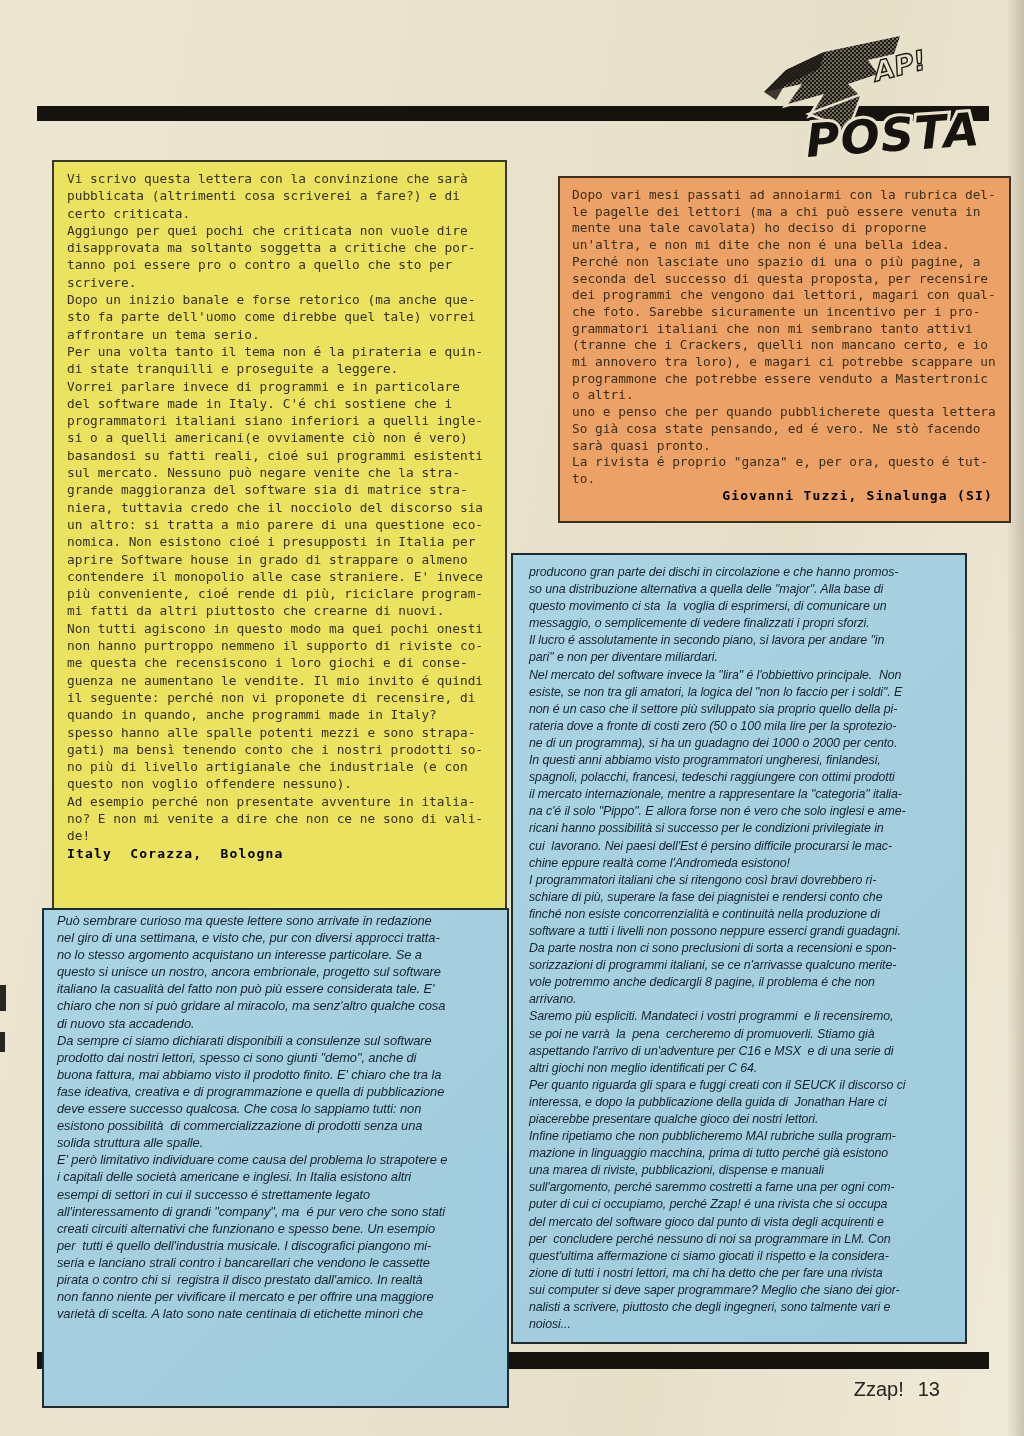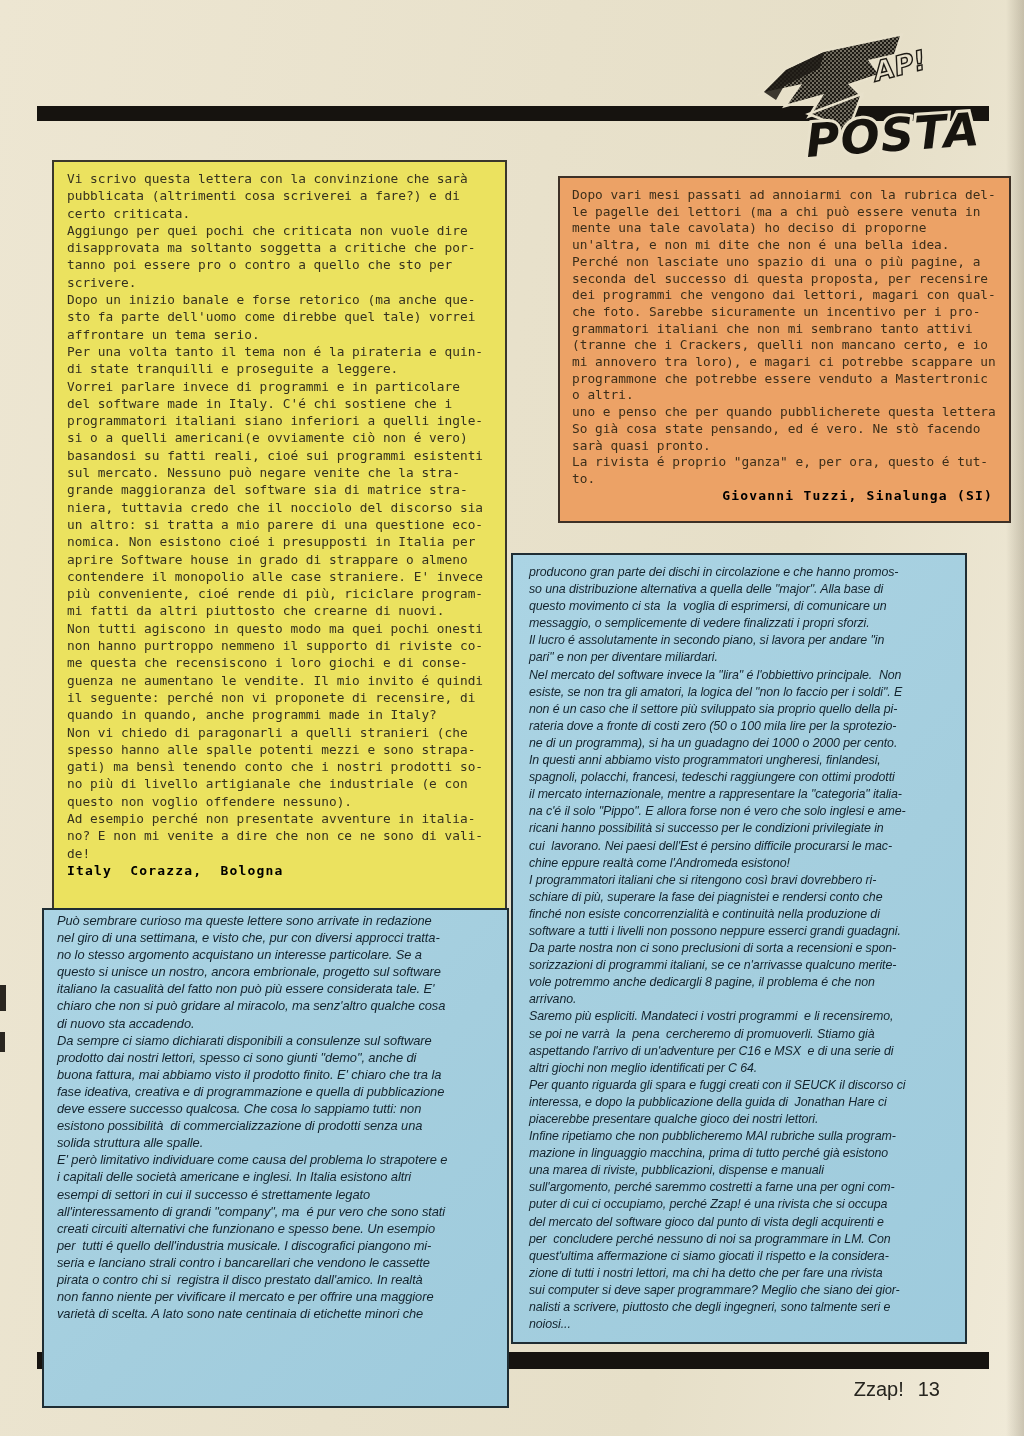--- a/index.html
+++ b/index.html
@@ -90,21 +90,20 @@
         <div class="line">aprire Software house in grado di strappare o almeno</div>
         <div class="line">contendere il monopolio alle case straniere. E' invece</div>
         <div class="line">più conveniente, cioé rende di più, riciclare program-</div>
         <div class="line">mi fatti da altri piuttosto che crearne di nuovi.</div>
         <div class="line">Non tutti agiscono in questo modo ma quei pochi onesti</div>
         <div class="line">non hanno purtroppo nemmeno il supporto di riviste co-</div>
         <div class="line">me questa che recensiscono i loro giochi e di conse-</div>
         <div class="line">guenza ne aumentano le vendite. Il mio invito é quindi</div>
         <div class="line">il seguente: perché non vi proponete di recensire, di</div>
         <div class="line">quando in quando, anche programmi made in Italy?</div>
-        <div class="line">Non vi chiedo di paragonarli a quelli stranieri (che</div>
         <div class="line">spesso hanno alle spalle potenti mezzi e sono strapa-</div>
         <div class="line">gati) ma bensì tenendo conto che i nostri prodotti so-</div>
         <div class="line">no più di livello artigianale che industriale (e con</div>
         <div class="line">questo non voglio offendere nessuno).</div>
         <div class="line">Ad esempio perché non presentate avventure in italia-</div>
         <div class="line">no? E non mi venite a dire che non ce ne sono di vali-</div>
         <div class="line">de!</div>
       </div>
     <div class="sig">Italy  Corazza,  Bologna</div>
   </section>
@@ -200,21 +199,21 @@
         <div class="line">Infine ripetiamo che non pubblicheremo MAI rubriche sulla program-</div>
         <div class="line">mazione in linguaggio macchina, prima di tutto perché già esistono</div>
         <div class="line">una marea di riviste, pubblicazioni, dispense e manuali</div>
         <div class="line">sull'argomento, perché saremmo costretti a farne una per ogni com-</div>
         <div class="line">puter di cui ci occupiamo, perché Zzap! é una rivista che si occupa</div>
         <div class="line">del mercato del software gioco dal punto di vista degli acquirenti e</div>
         <div class="line">per  concludere perché nessuno di noi sa programmare in LM. Con</div>
         <div class="line">quest'ultima affermazione ci siamo giocati il rispetto e la considera-</div>
         <div class="line">zione di tutti i nostri lettori, ma chi ha detto che per fare una rivista</div>
         <div class="line">sui computer si deve saper programmare? Meglio che siano dei gior-</div>
-        <div class="line">nalisti a scrivere, piuttosto che degli ingegneri, sono talmente seri e</div>
+        <div class="line">nalisti a scrivere, piuttosto che degli ingegneri, sono talmente vari e</div>
         <div class="line">noiosi...</div>
       </div>
   </section>
 
   <div class="rule bottom"></div>
 
   <div class="footer">
     <span class="mag">Zzap!</span><span>13</span>
   </div>
 

